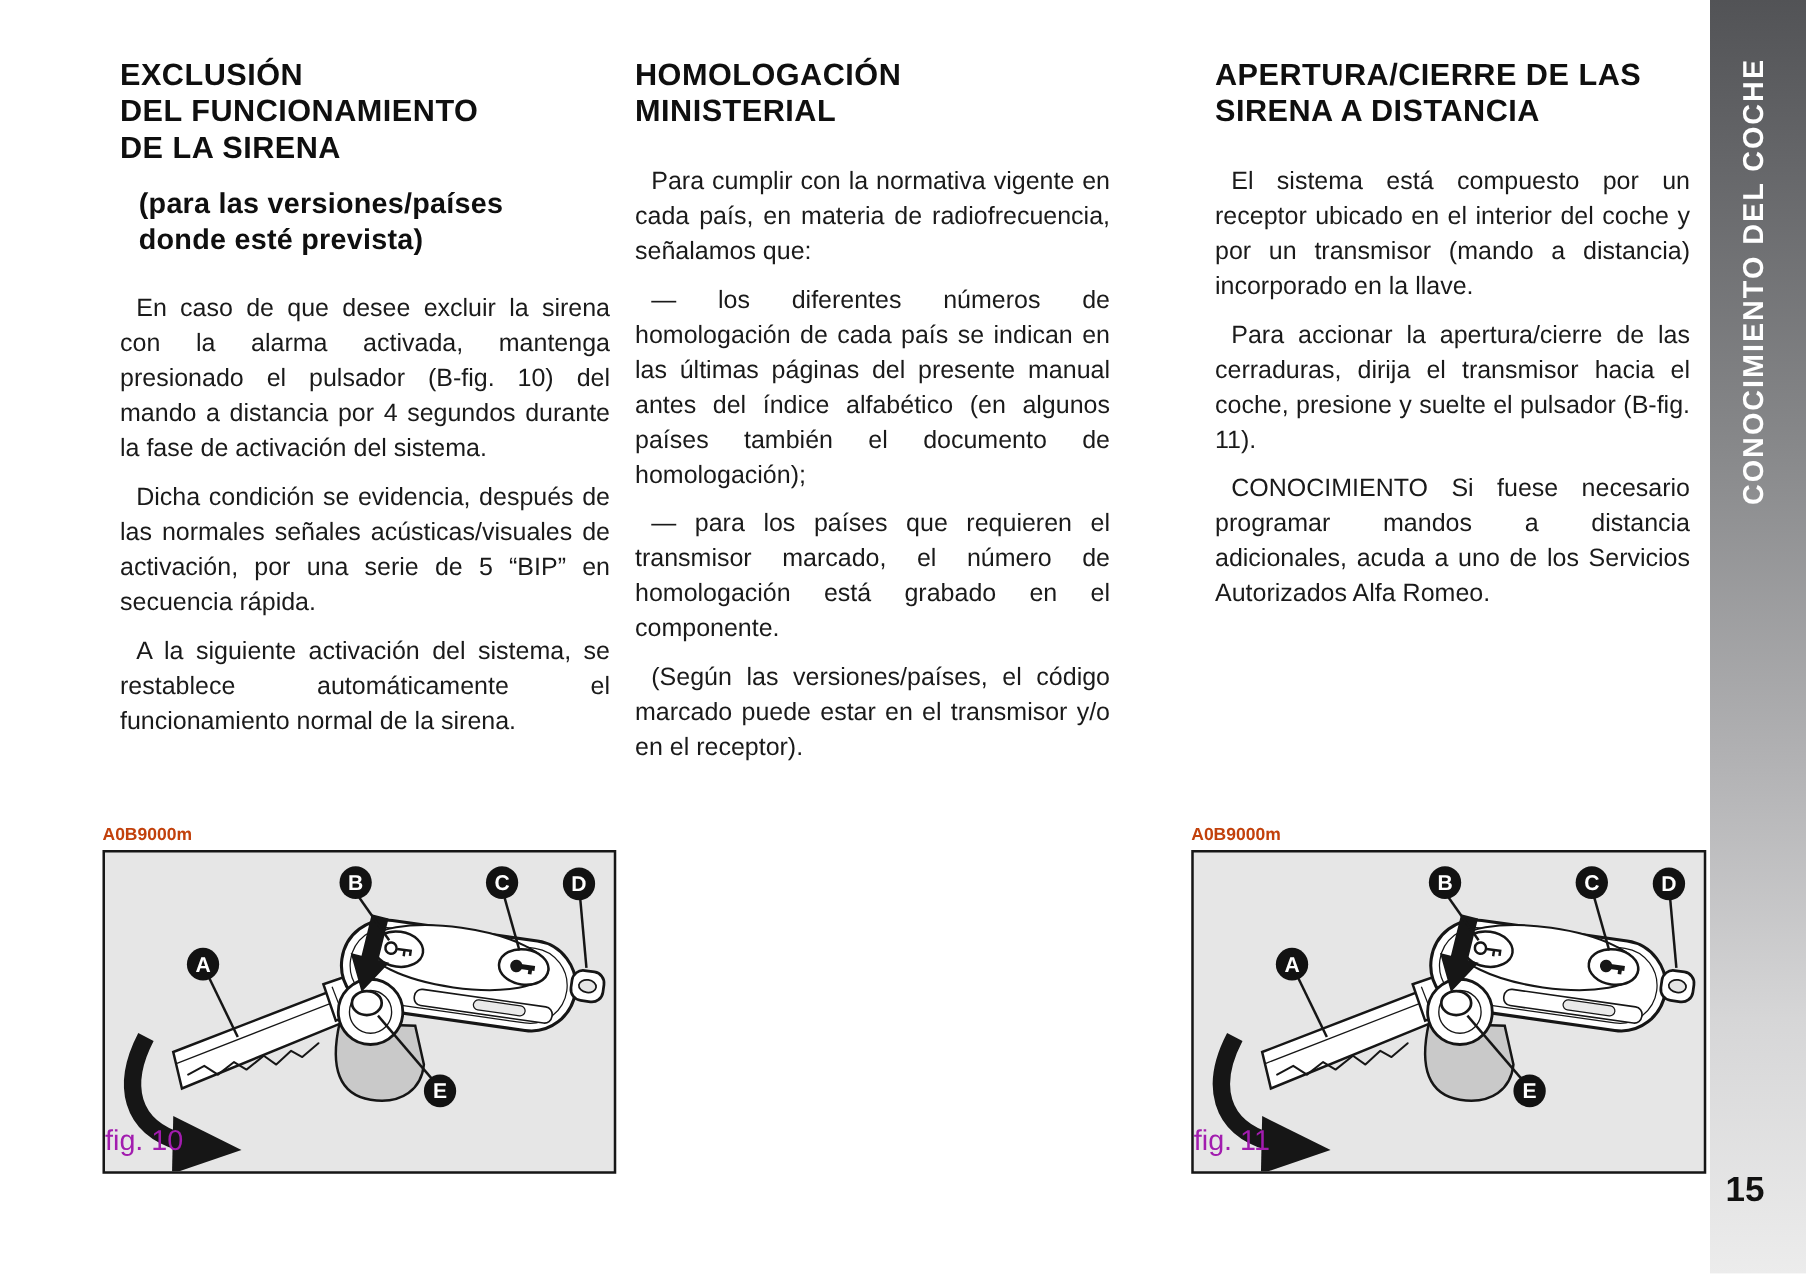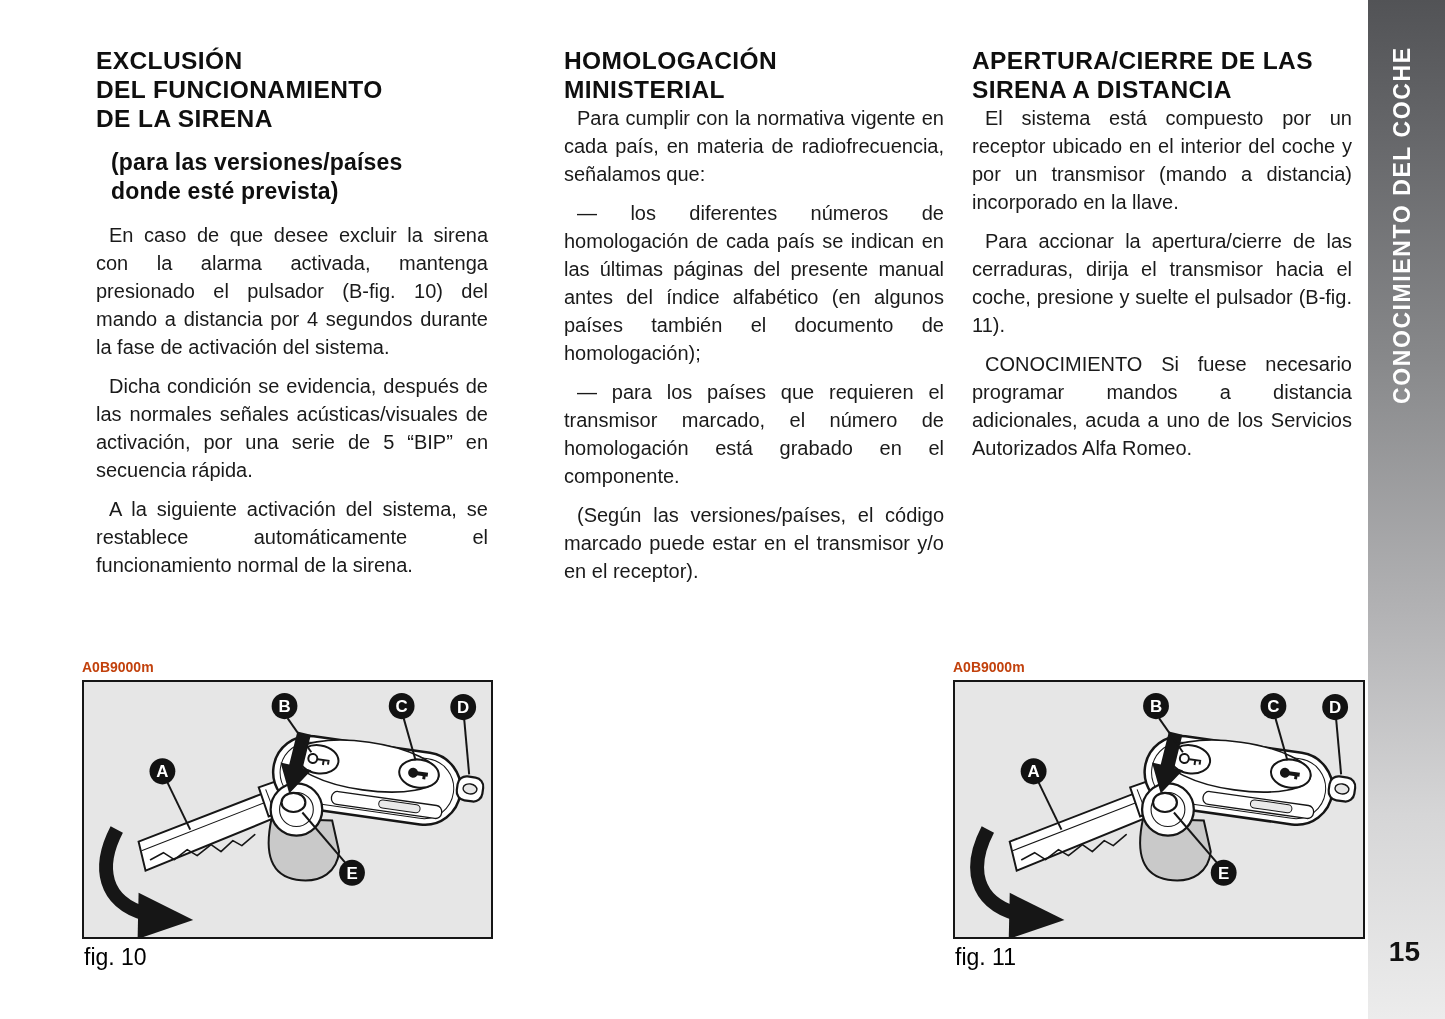--- a/index.html
+++ b/index.html
@@ -1,53 +1,53 @@
 <!DOCTYPE html>
 <html><head>
 <meta charset="utf-8">
 <style>
   html,body{margin:0;padding:0;background:#fff;}
   .page{position:relative;width:1445px;height:1019px;background:#ffffff;overflow:hidden;
         font-family:"Liberation Sans",sans-serif;color:#161616;}
   
   .col{position:absolute;top:46px;}
   #col1{left:96px;width:392px;}
-  #col2{left:564px;width:380px;}
+  #col2{left:508px;width:380px;}
   #col3{left:972px;width:380px;}
   .col h2{font-size:24.5px;line-height:29px;margin:0;font-weight:bold;color:#0f0f0f;
           white-space:pre-line;letter-spacing:.4px;}
   .col h3{font-size:23px;line-height:29px;margin:15px;font-weight:bold;color:#0f0f0f;
           white-space:pre-line;letter-spacing:.2px;}
-  .col .body{margin-top:0;}
+  .col .body{margin-top:27px;}
   .col p{font-size:20px;line-height:28px;margin:0 0 11px 0;text-align:justify;
          text-indent:13px;color:#1a1a1a;}
   .col p .b{font-weight:normal;}
   
   .figcode{position:absolute;font-size:14px;font-weight:bold;text-align:left;color:#c2410c;}
   #figcode10{left:82px;top:659px;width:411px;}
   #figcode11{left:953px;top:659px;width:412px;}
   .figbox{position:absolute;top:680px;height:259px;background:#e6e6e6;
           border:2px solid #161616;box-sizing:border-box;}
   #figbox10{left:82px;width:411px;}
   #figbox11{left:953px;width:412px;}
   .keysvg{width:100%;height:100%;display:block;}
-  .figcap{position:absolute;top:944px;font-size:23px;color:#000000;}
+  .figcap{position:absolute;top:899px;font-size:23px;color:#a21caf;}
   #figcap10{left:84px;}
   #figcap11{left:955px;}
   .callout circle{fill:#121212;}
   .callout text{fill:#ffffff;font-weight:bold;font-size:17px;text-anchor:middle;
                 font-family:"Liberation Sans",sans-serif;}
   
   .sidebar{position:absolute;top:0;left:1368px;width:77px;height:1019px;
            background:linear-gradient(180deg,#525356 0%,#646568 12%,#87888a 35%,
                        #b2b2b4 60%,#d6d6d7 80%,#ececec 100%);}
   .sidebar-title{position:absolute;top:404px;left:1389px;transform:rotate(-90deg);
                  transform-origin:0 0;width:352px;font-size:23px;font-weight:bold;
                  color:#ffffff;letter-spacing:1.6px;white-space:nowrap;}
-  .page-num{position:absolute;top:936px;left:1372px;width:48px;text-align:right;
+  .page-num{position:absolute;top:936px;left:1372px;width:48px;text-align:center;
             font-size:28px;font-weight:bold;color:#111;}
 </style>
 </head>
 <body>
 
 <div class="page">
 
   <section class="col" id="col1">
     <h2>EXCLUSIÓN
 DEL FUNCIONAMIENTO

